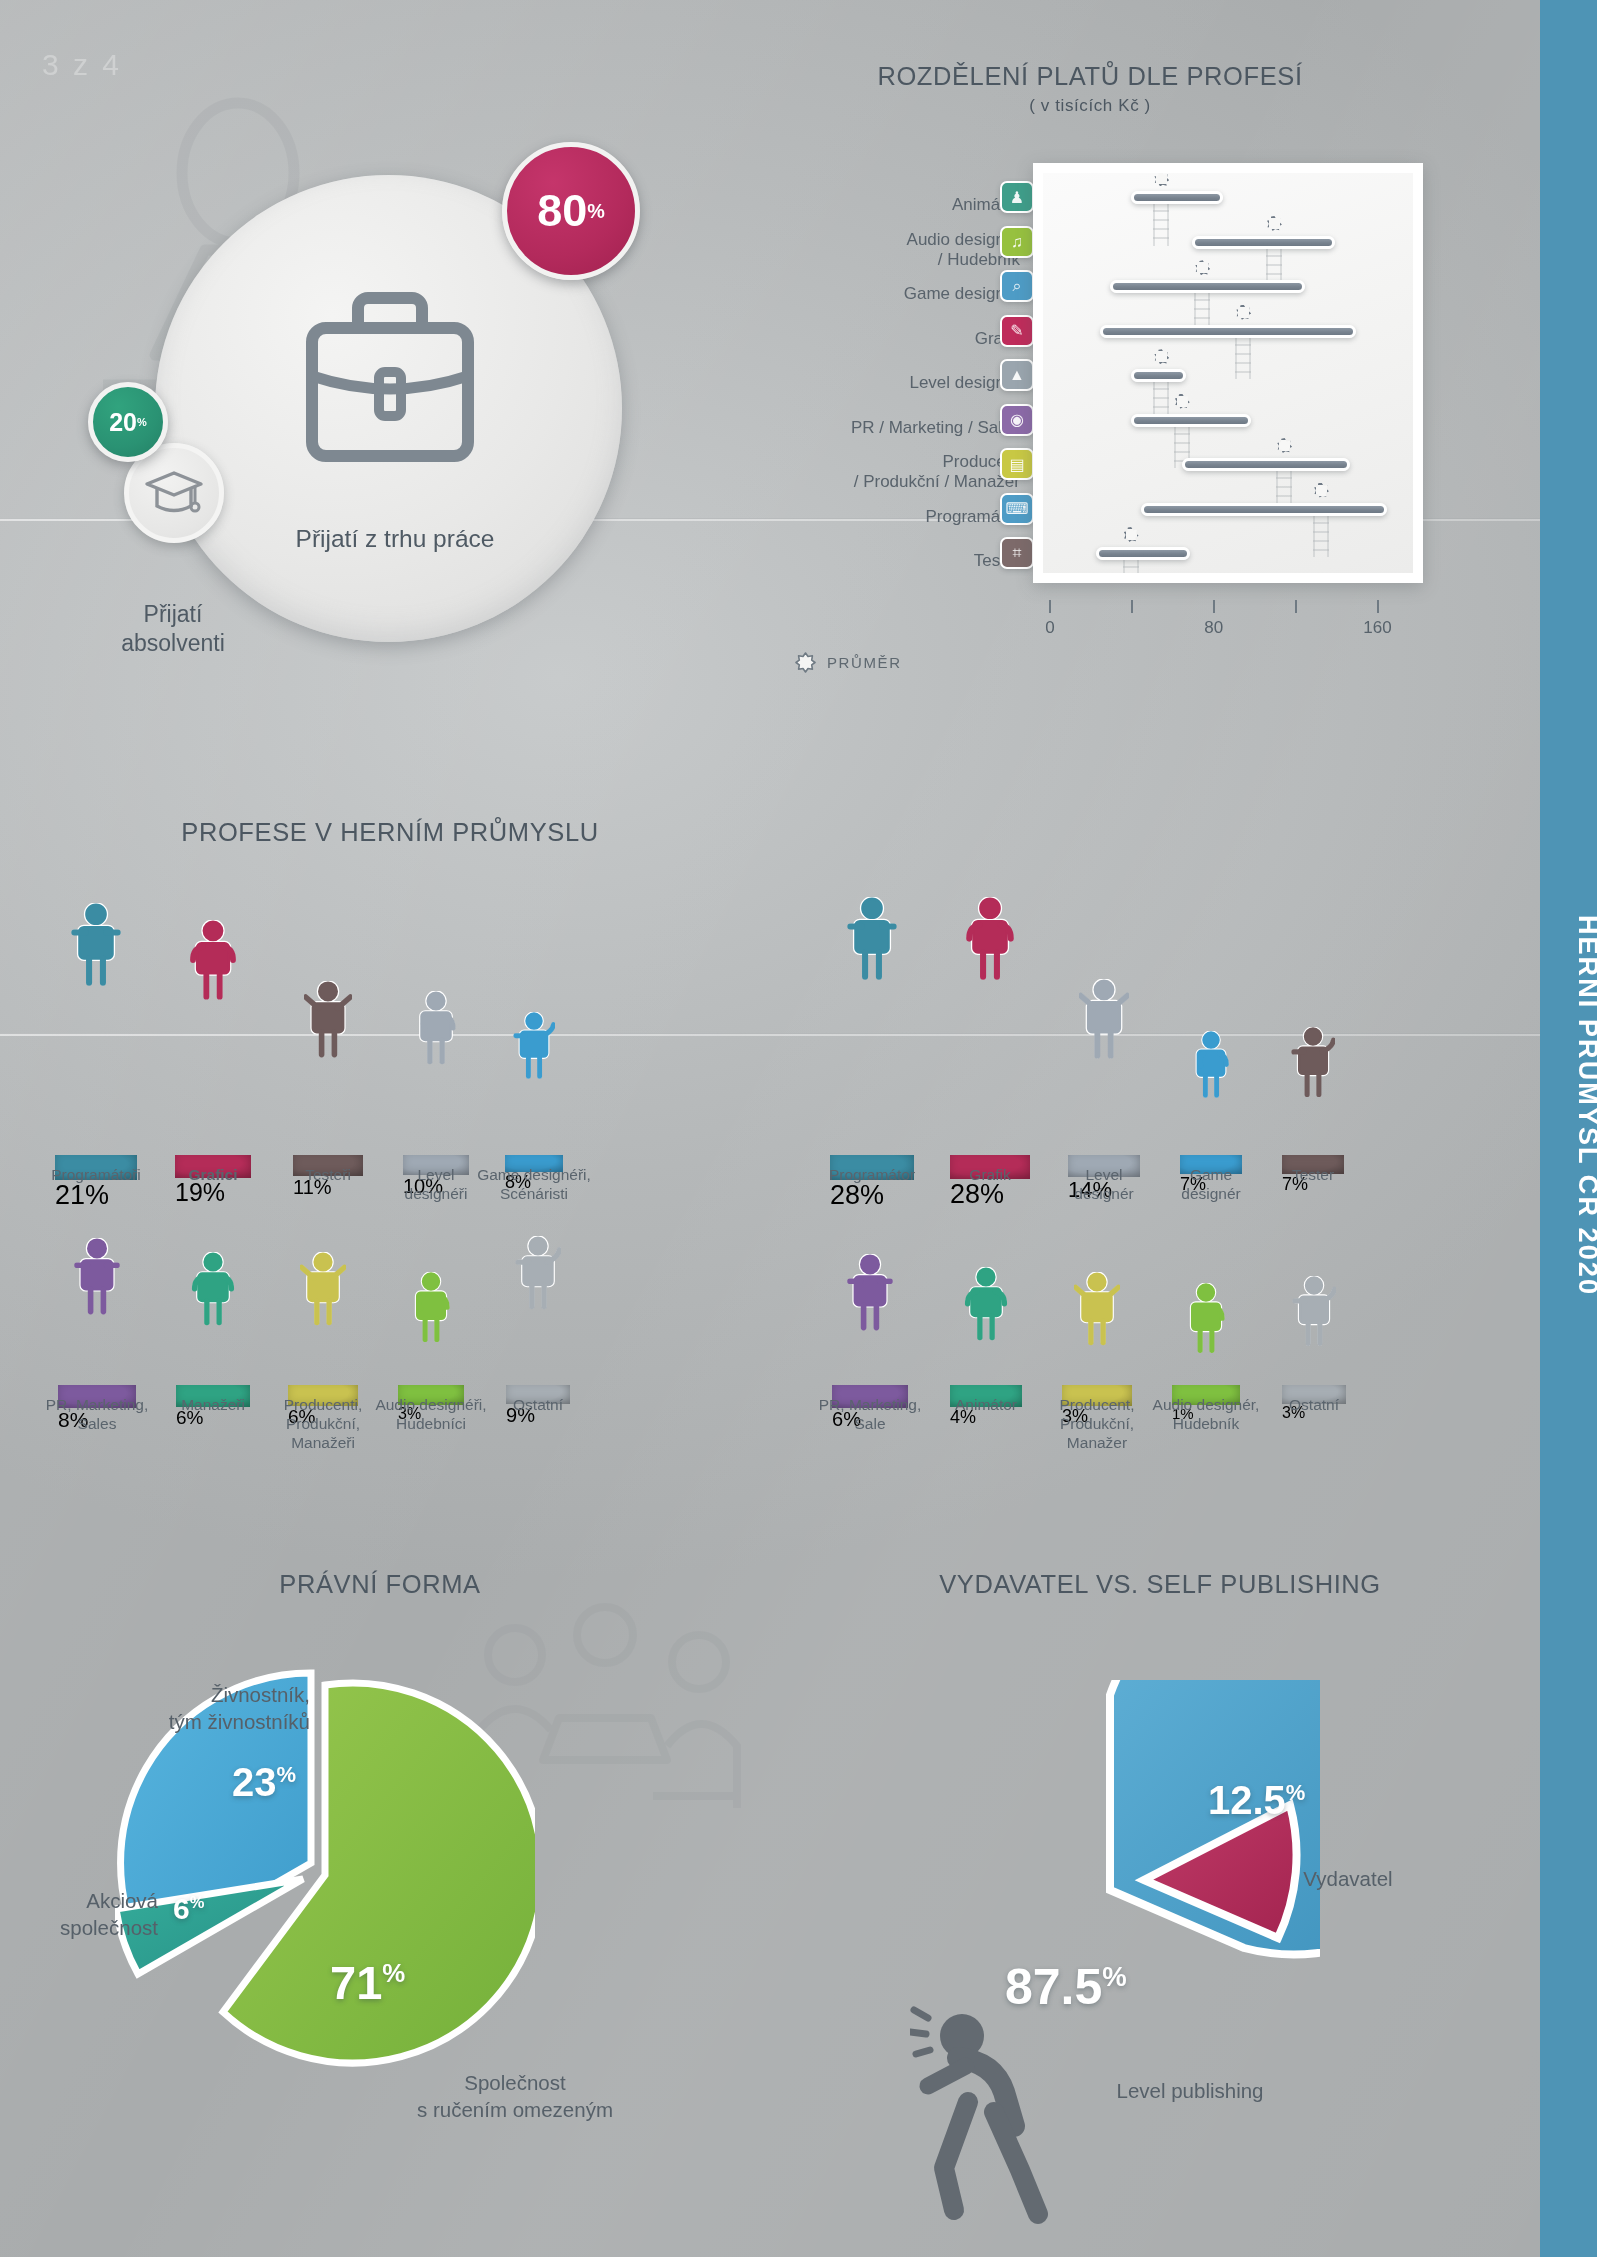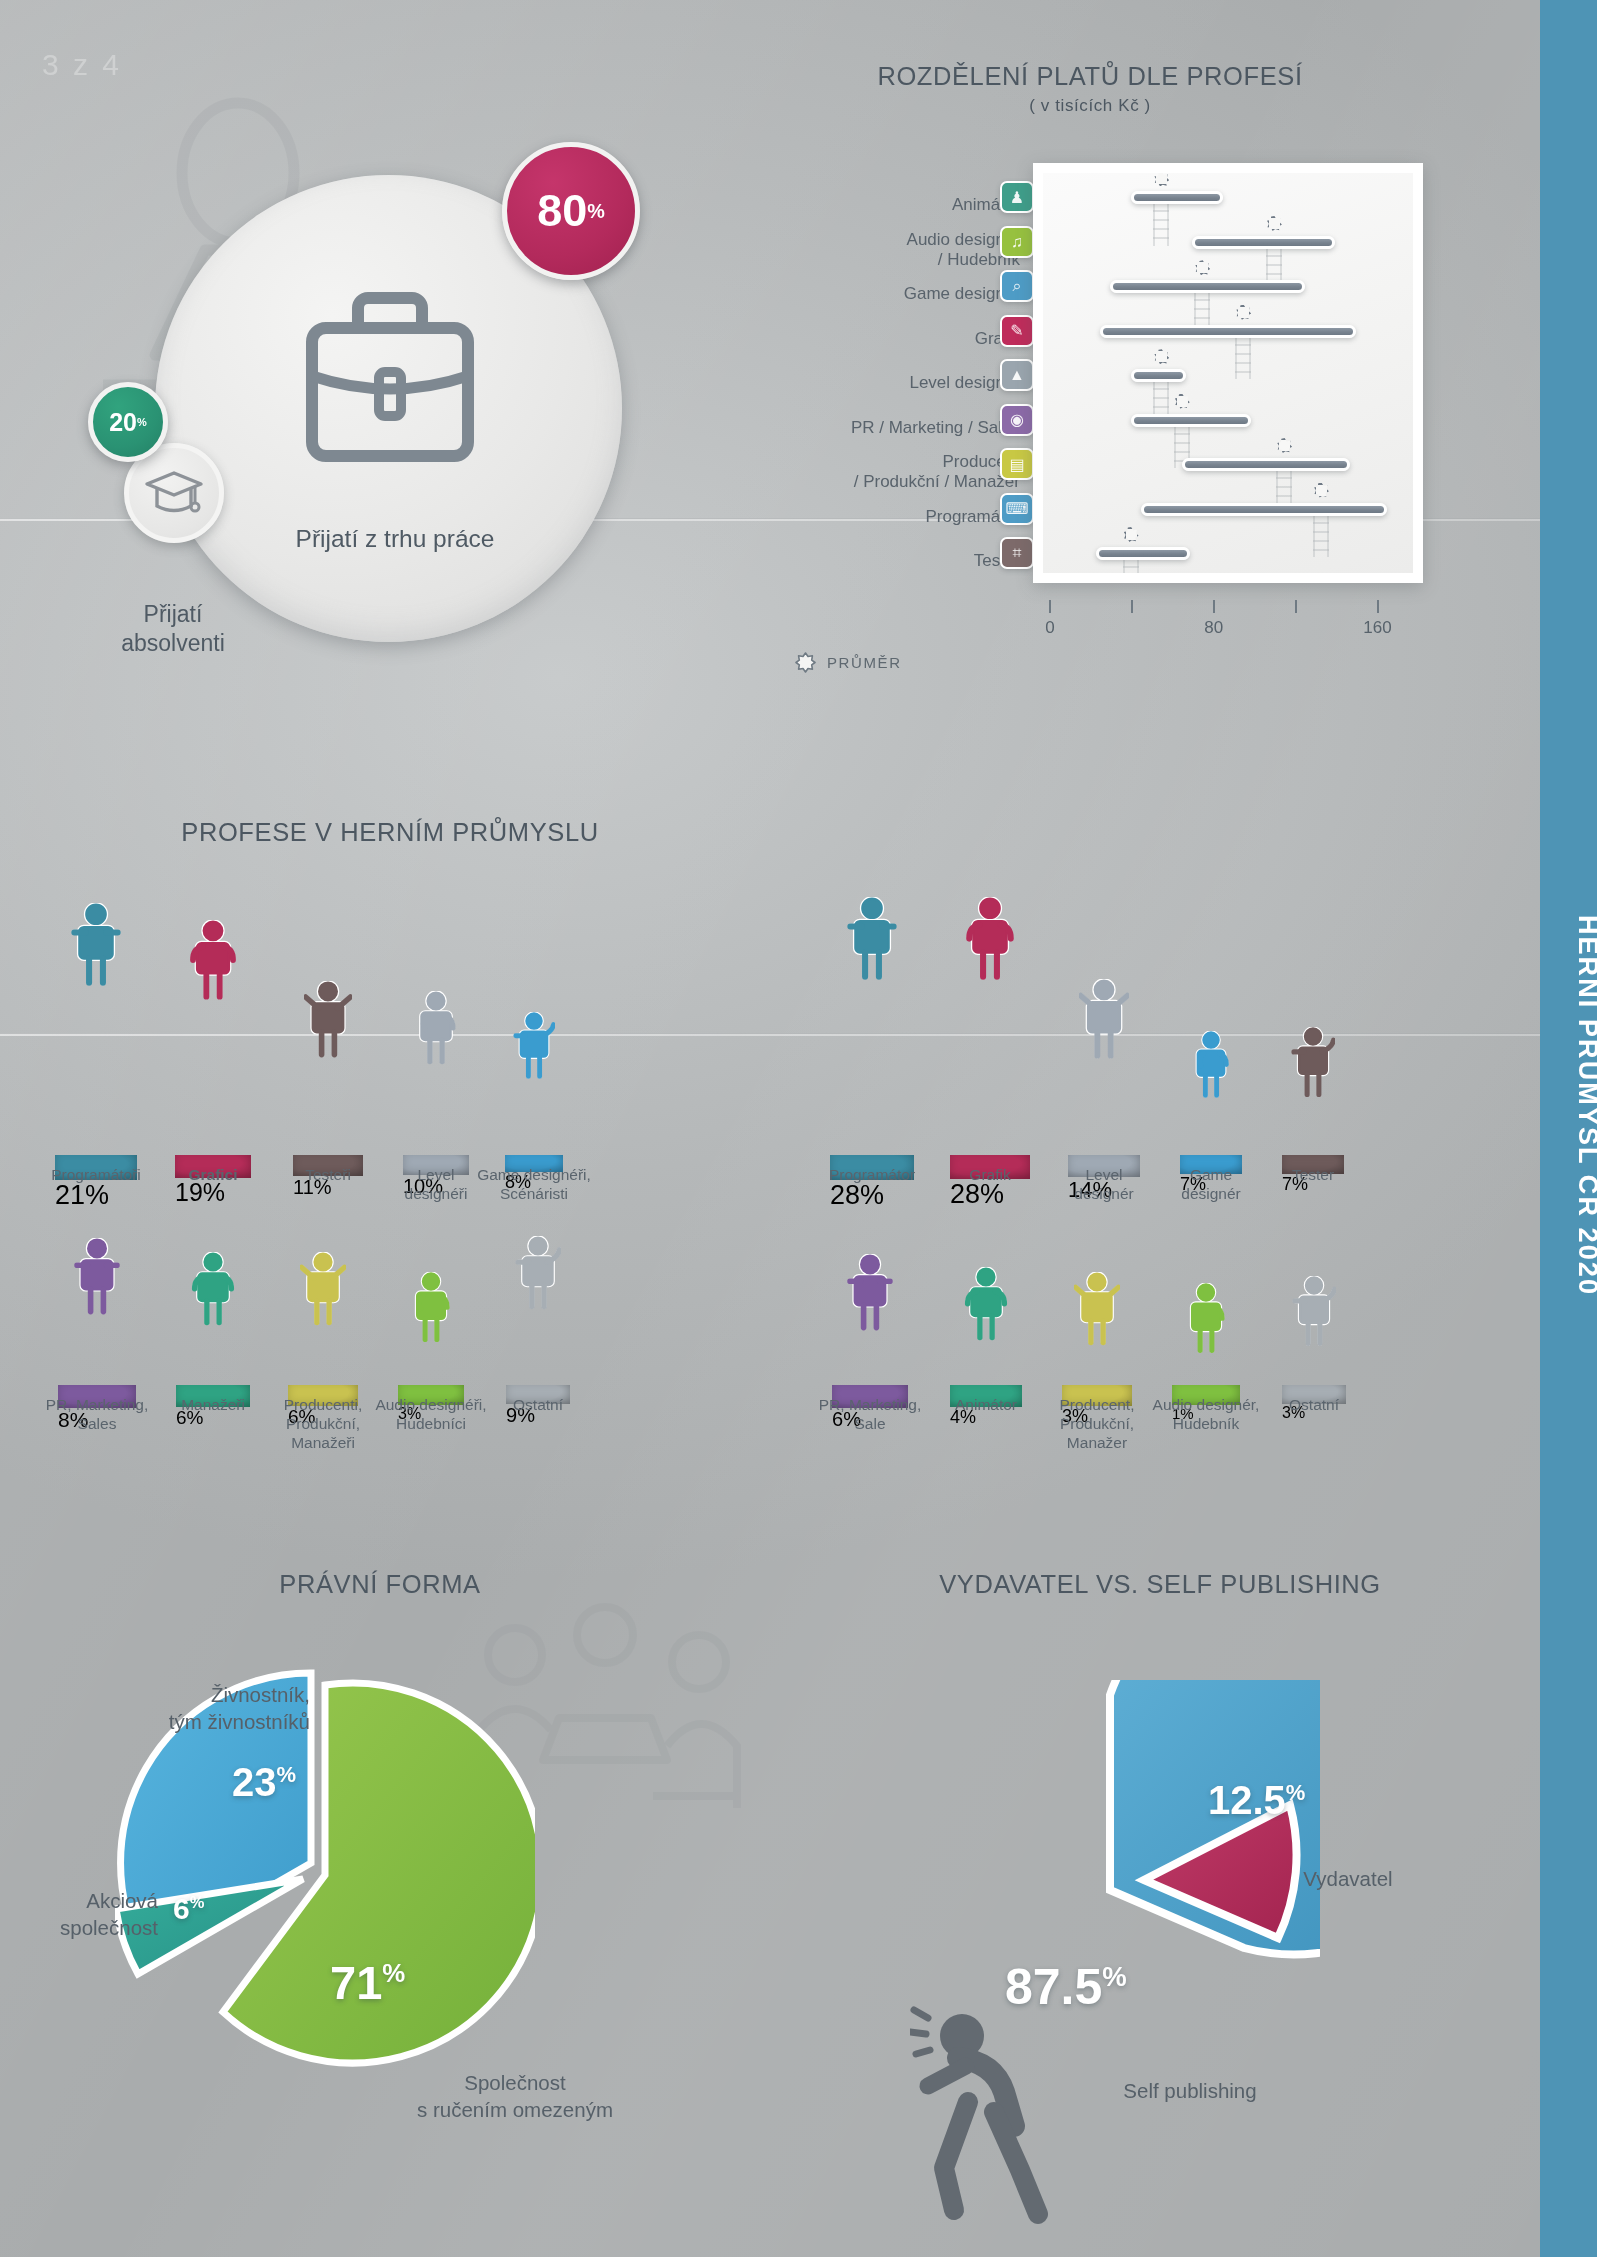--- a/index.html
+++ b/index.html
@@ -842,21 +842,21 @@
   </svg>
 
   <div class="pie-num" style="left:1208px; top:1778px; font-size:40px;">
     <span>12.5</span><span class="pc">%</span>
   </div>
   <div class="pie-num" style="left:1005px; top:1958px; font-size:50px;">
     <span>87.5</span><span class="pc">%</span>
   </div>
 
   <div class="pie-lbl" style="left:1253px; top:1866px; width:190px; text-align:center;">Vydavatel</div>
-  <div class="pie-lbl" style="left:1050px; top:2078px; width:280px; text-align:center;">Self publishing</div>
+  <div class="pie-lbl" style="left:1050px; top:2078px; width:280px; text-align:center;">Level publishing</div>
 
   <svg style="position:absolute; left:910px; top:2000px; width:160px; height:230px;" viewBox="0 0 160 230">
     <circle cx="52" cy="36" r="22" fill="#636a71"></circle>
     <path d="M48 58 q36 4 46 34 l10 34" stroke="#636a71" stroke-width="22" fill="none" stroke-linecap="round"></path>
     <path d="M58 102 L34 168 L44 210" stroke="#636a71" stroke-width="20" fill="none" stroke-linecap="round" stroke-linejoin="round"></path>
     <path d="M84 112 L110 170 L128 214" stroke="#636a71" stroke-width="20" fill="none" stroke-linecap="round" stroke-linejoin="round"></path>
     <path d="M56 66 L18 86" stroke="#636a71" stroke-width="17" fill="none" stroke-linecap="round"></path>
     <path d="M18 18 L4 10 M16 34 L0 32 M20 50 L6 54" stroke="#636a71" stroke-width="7" stroke-linecap="round"></path>
   </svg>
 

